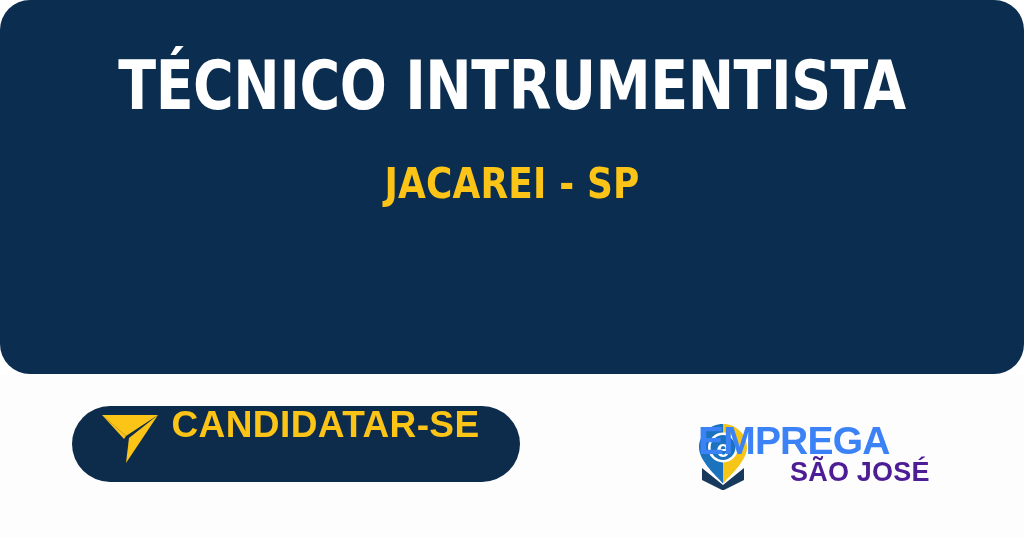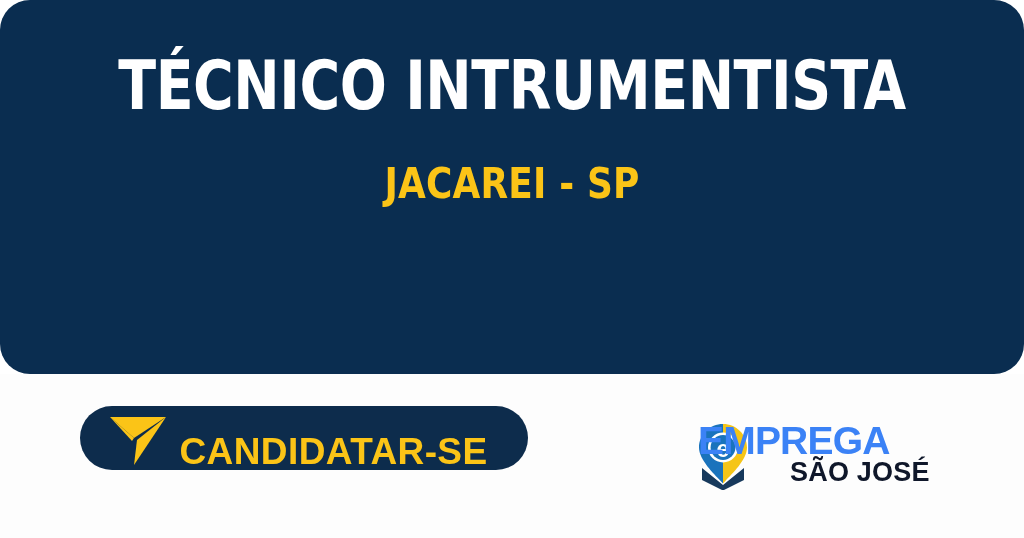--- a/index.html
+++ b/index.html
@@ -76,29 +76,29 @@
     left: 0;
     top: 374px;
     width: 1024px;
     height: 164px;
     background: #FDFDFD;
   }
 
   
   .apply-button {
     position: absolute;
-    left: 80px;
+    left: 72px;
     top: 406px;
     width: 448px;
-    height: 64px;
+    height: 76px;
     border: none;
     border-radius: 44px;
     background: #0D2C4C;
     display: flex;
-    align-items: flex-end;
+    align-items: flex-start;
     padding: 0;
     cursor: pointer;
     box-sizing: border-box;
   }
 
   .apply-icon {
     flex: 0 0 auto;
     margin-left: 27px;
     width: 62px;
     height: 62px;
@@ -146,21 +146,21 @@
     font-size: 39px;
     line-height: 1;
     letter-spacing: -0.8px;
     white-space: nowrap;
   }
 
   .brand-city {
     position: absolute;
     left: 46px;
     top: 41px;
-    color: #0f172a;
+    color: #4c1d95;
     font-family: "Liberation Sans", sans-serif;
     font-weight: 700;
     font-size: 27px;
     line-height: 1;
     letter-spacing: 0.2px;
     white-space: nowrap;
   }
 </style>
 </head>
 <body>

